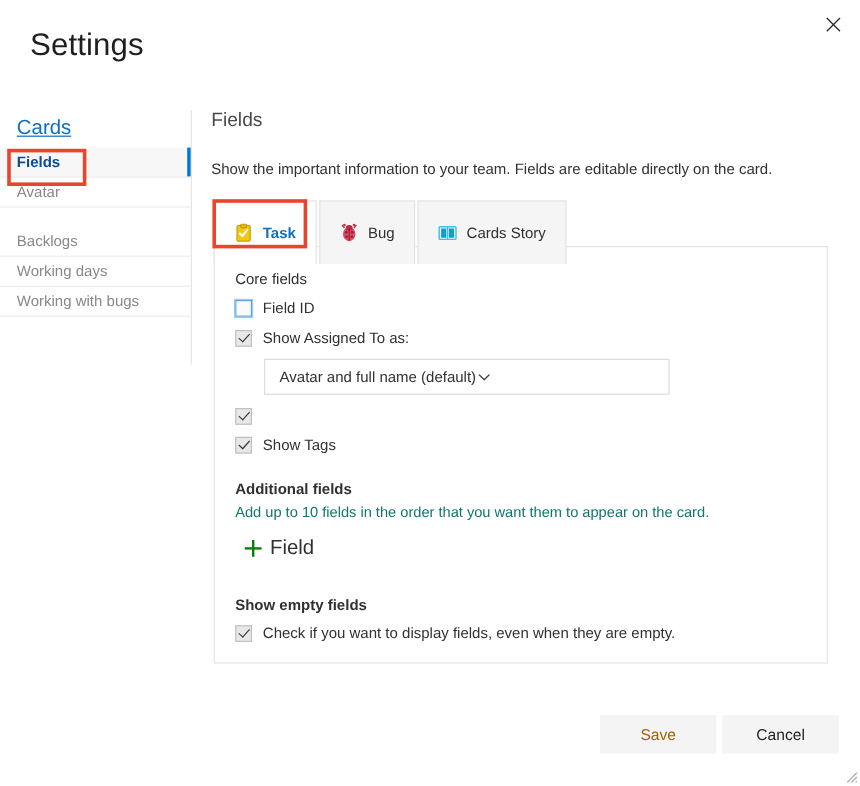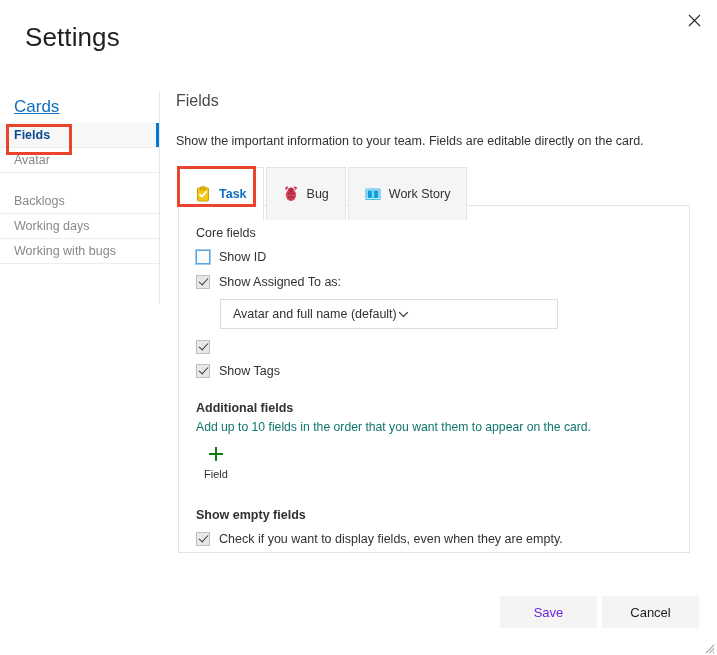--- a/index.html
+++ b/index.html
@@ -233,23 +233,22 @@
   }
   .chev { width: 13px; height: 13px; display: block; }
 
   
   .add-field {
     display: inline-flex;
     align-items: center;
     gap: 7px;
     margin: 2px 0 0 8px;
     cursor: pointer;
-    font-size: 11px;
-    color: #323130;
-    flex-direction: column;
+    font-size: 17px;
+    color: #323130;
   }
   .plus-icon {
     display: block;
     width: 14px; height: 14px;
     position: relative;
   }
   .plus-icon::before, .plus-icon::after {
     content: "";
     position: absolute;
     background: #107c10;
@@ -269,21 +268,21 @@
     position: absolute;
     width: 97px; height: 32px;
     background: #f4f4f4;
     border: none;
     font-family: "Liberation Sans", sans-serif;
     font-size: 13px;
     color: #201f1e;
     cursor: pointer;
     display: flex; align-items: center; justify-content: center;
   }
-  .btn.save { left: 500px; color: #6d28d9; cursor: default; text-align: center; }
+  .btn.save { left: 500px; color: #a16207; cursor: default; text-align: center; }
   .btn.cancel { left: 602px; }
 
   
   .grip {
     position: absolute;
     right: 2px; bottom: 2px;
     width: 13px; height: 13px;
     cursor: nwse-resize;
   }
 </style>
@@ -369,32 +368,32 @@
 
     <div class="tab">
       <span class="tab-icon">
         <svg width="16" height="16" viewBox="0 0 16 16">
           <rect x="1" y="3" width="14" height="10.5" rx="0.8" fill="none" stroke="#3ec0ef" stroke-width="1.2"></rect>
           <rect x="2.6" y="4.4" width="4.3" height="7.7" fill="#0a9fd8"></rect>
           <rect x="9.1" y="4.4" width="4.3" height="7.7" fill="#0a9fd8"></rect>
           <rect x="7.4" y="3" width="1.2" height="10.5" fill="#3ec0ef"></rect>
         </svg>
       </span>
-      <span>Work Story</span>
+      <span>Cards Story</span>
     </div>
   </div>
 
   <div class="panel">
     <div class="panel-inner">
 
       <div class="group-label">Core fields</div>
 
       <div class="checkrow">
         <span class="cb focus"></span>
-        <span class="cb-label">Show ID</span>
+        <span class="cb-label">Field ID</span>
       </div>
 
       <div class="checkrow">
         <span class="cb checked"></span>
         <span class="cb-label">Show Assigned To as:</span>
       </div>
 
       <div class="dropdown">
         <span>Avatar and full name (default)</span>
         <span class="chev">

